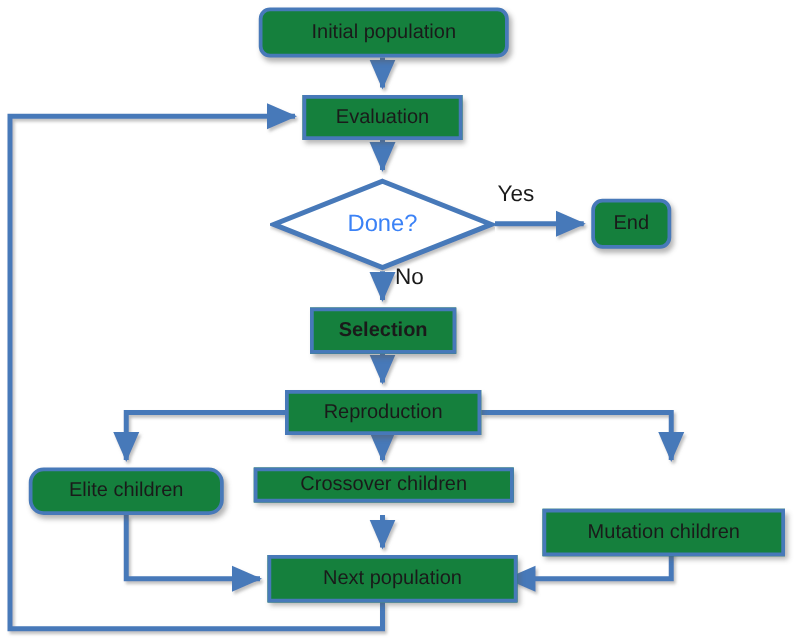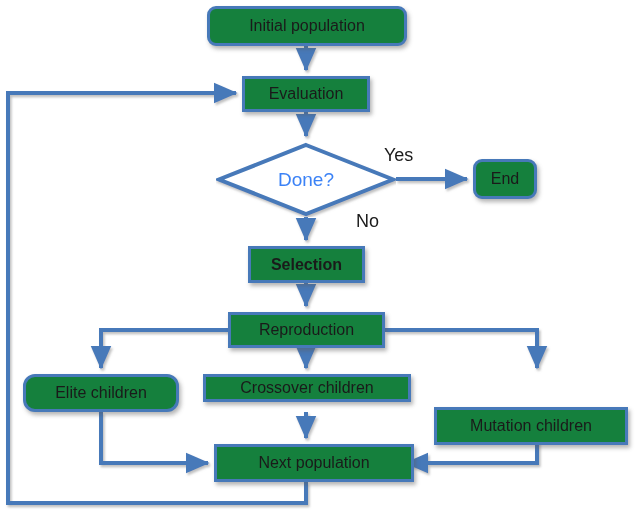--- a/index.html
+++ b/index.html
@@ -150,16 +150,16 @@
   </div>
 
   <div class="node proc" style="left:434px; top:374px; width:194px; height:38px;margin-top:33px;">
     <span>Mutation children</span>
   </div>
 
   <div class="node proc" style="left:214px; top:444px; width:200px; height:38px;">
     <span>Next population</span>
   </div>
 
-  <span class="edge-label" style="left:384px; top:145px;text-align:center;">Yes</span>
-  <span class="edge-label" style="left:316px; top:211px;margin-left:40px;">No</span>
+  <span class="edge-label" style="left:398px; top:145px;text-align:center;">Yes</span>
+  <span class="edge-label" style="left:316px; top:211px;">No</span>
 
 </div>
 
 </body></html>

